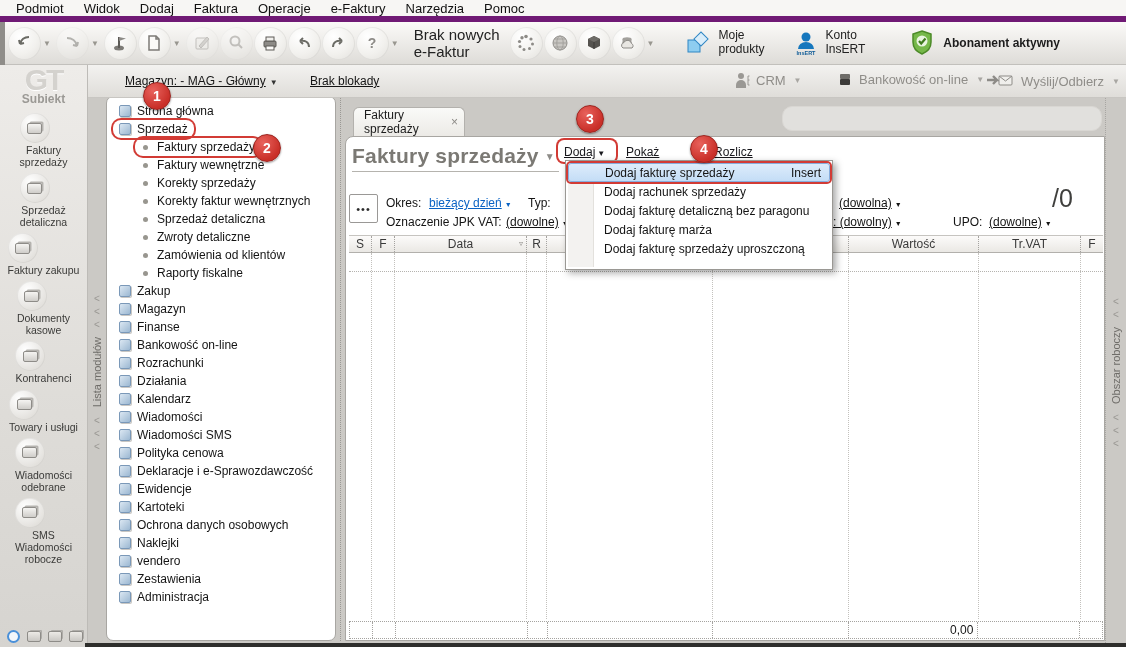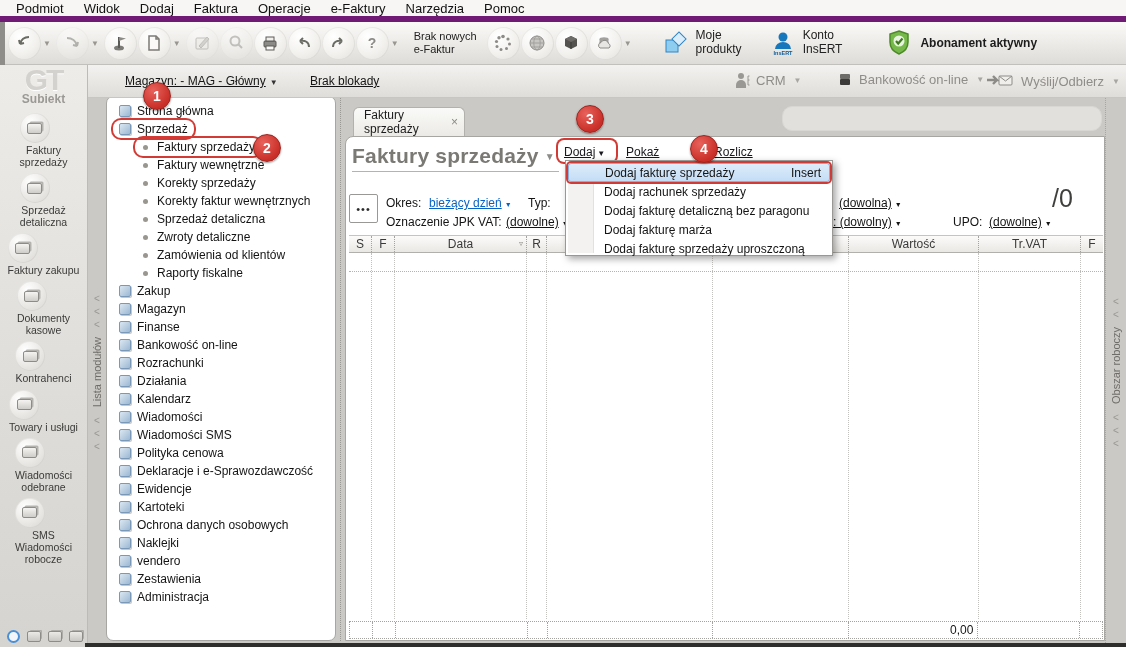--- a/index.html
+++ b/index.html
@@ -15,21 +15,21 @@
   
   .toolbar { position:absolute; left:0; top:22px; width:1126px; height:43px;
              background:linear-gradient(#fbfaf8,#dedcd8); border-bottom:1px solid #c2c0bc;
              display:flex; align-items:center; padding-left:8px; z-index:5; }
   .tbtn { width:33px; height:33px; border-radius:50%; flex:0 0 auto;
           background:radial-gradient(circle at 35% 28%, #ffffff 0%, #f2f1ee 55%, #e2e0dc 100%);
           box-shadow:inset 0 0 0 1px rgba(0,0,0,.06); display:flex; align-items:center; justify-content:center; margin-right:1px; }
   .tbtn.disabled { opacity:.45; }
   .tcaret { font-size:8px; color:#98968f; margin:0 5px 0 1px; }
   .tb-ic { stroke:#6b6b65; fill:none; stroke-width:2; }
-  .tb-text { font-size:11px; line-height:1.15; color:#222; white-space:pre-line; margin:0 10px; }
+  .tb-text { font-size:15px; line-height:1.15; color:#222; white-space:pre-line; margin:0 10px; }
   .tb-group { display:flex; align-items:center; margin-left:12px; }
   .tb-label { font-size:12px; line-height:1.15; color:#222; margin-left:7px; white-space:pre-line; }
   .abonament { font-size:12px; font-weight:bold; color:#1c1c1c; margin-left:8px; }
 
   
   .contextbar { position:absolute; left:88px; top:65px; width:1038px; height:33px;
                 background:linear-gradient(#f3f2f0,#dfddd9); border-bottom:1px solid #c8c6c2; z-index:4; }
   .ctx-link { position:absolute; top:9px; font-size:12px; color:#141414; text-decoration:underline; cursor:pointer; }
   .ctx-caret { font-size:8px; color:#333; text-decoration:none; display:inline-block; margin-left:4px; }
   .ctx-group { position:absolute; top:7px; display:flex; align-items:center; color:#8f8d89; font-size:13px; }
@@ -117,21 +117,21 @@
   .sort-glyph { position:absolute; right:3px; top:3px; font-size:8px; color:#8d8b87; }
   .tbody { position:absolute; left:3px; top:116px; width:754px; height:366px; display:flex; }
   .bcol { border-right:1px dotted #c3c1bd; height:100%; }
   .first-row-line { position:absolute; left:3px; top:134px; width:754px; border-top:1px dotted #b5b3af; }
   .tsummary { position:absolute; left:3px; top:484px; width:754px; height:18px; display:flex;
               border:1px dotted #a5a3a0; }
   .sc { border-right:1px dotted #a5a3a0; height:100%; display:flex; align-items:center; justify-content:flex-end;
         font-size:12px; color:#141414; padding-right:4px; }
 
   
-  .dropdown { position:absolute; left:565px; top:160px; width:268px; height:96px; background:#fff;
+  .dropdown { position:absolute; left:565px; top:160px; width:268px; height:110px; background:#fff;
               border:1px solid #9a9894; box-shadow:3px 3px 7px rgba(0,0,0,.35); padding:2px; z-index:50; }
   .dd-gutter { position:absolute; left:2px; top:2px; bottom:2px; width:26px; background:#f3f2f0; border-right:1px solid #e3e1dd; }
   .menu-item { position:relative; height:19.2px; display:flex; align-items:center; padding-left:36px; padding-right:8px;
                font-size:12px; color:#141414; cursor:pointer; }
   .menu-item .mi-shortcut { margin-left:auto; font-size:12px; color:#141414; }
   .menu-item.selected { background:linear-gradient(#ddecfb,#c4ddf6); border:1px solid #86aede; border-radius:3px;
                         box-shadow:0 0 0 2px #d23b35; }
 
   
   .ann-circle { position:absolute; width:28px; height:28px; border-radius:50%; z-index:70;

